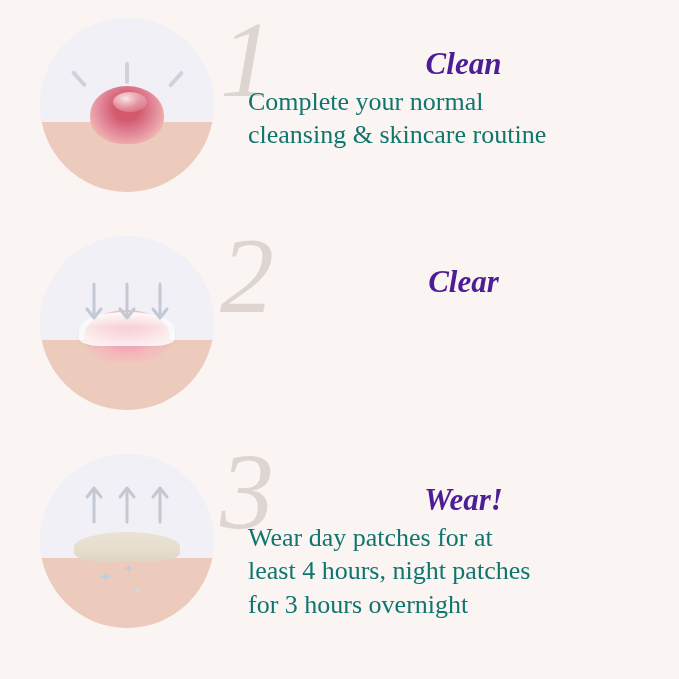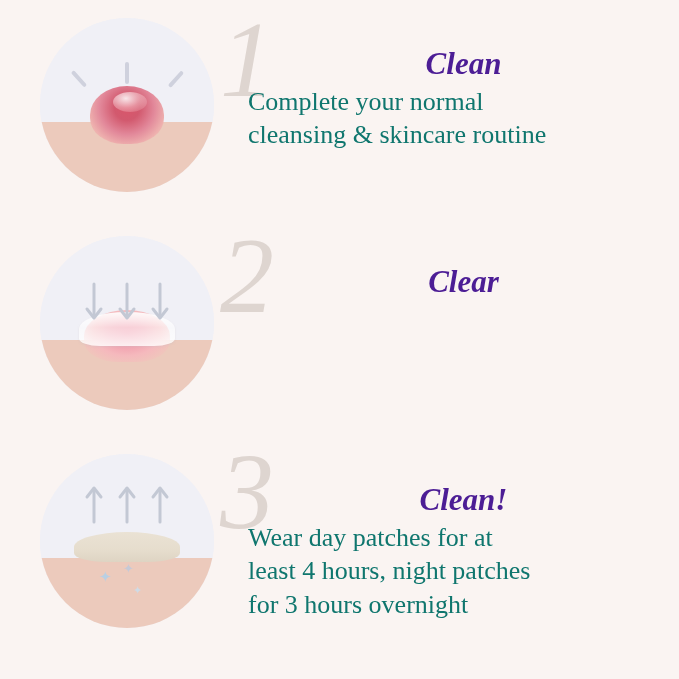--- a/index.html
+++ b/index.html
@@ -305,20 +305,20 @@
               </svg>
           </span>
         </div>
         <span class="sparkle sp1">✦</span>
         <span class="sparkle sp2">✦</span>
         <span class="sparkle sp3">✦</span>
       </div>
     </div>
     <div class="step-text">
       <div class="numeral">3</div>
-      <h2 class="step-title">Clean!</h2>
+      <h2 class="step-title">Wear!</h2>
       <p class="step-desc">Wear day patches for at
 least 4 hours, night patches
 for 3 hours overnight</p>
     </div>
   </div>
 
 </div>
 
 </body></html>

